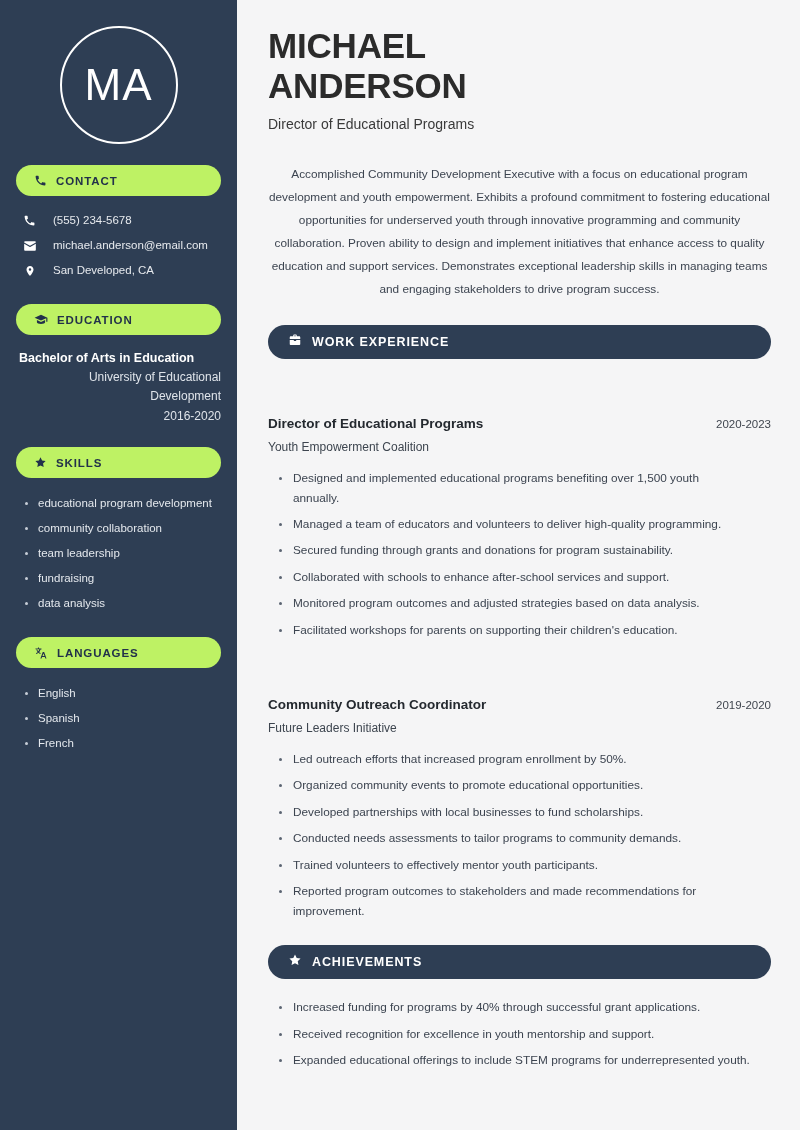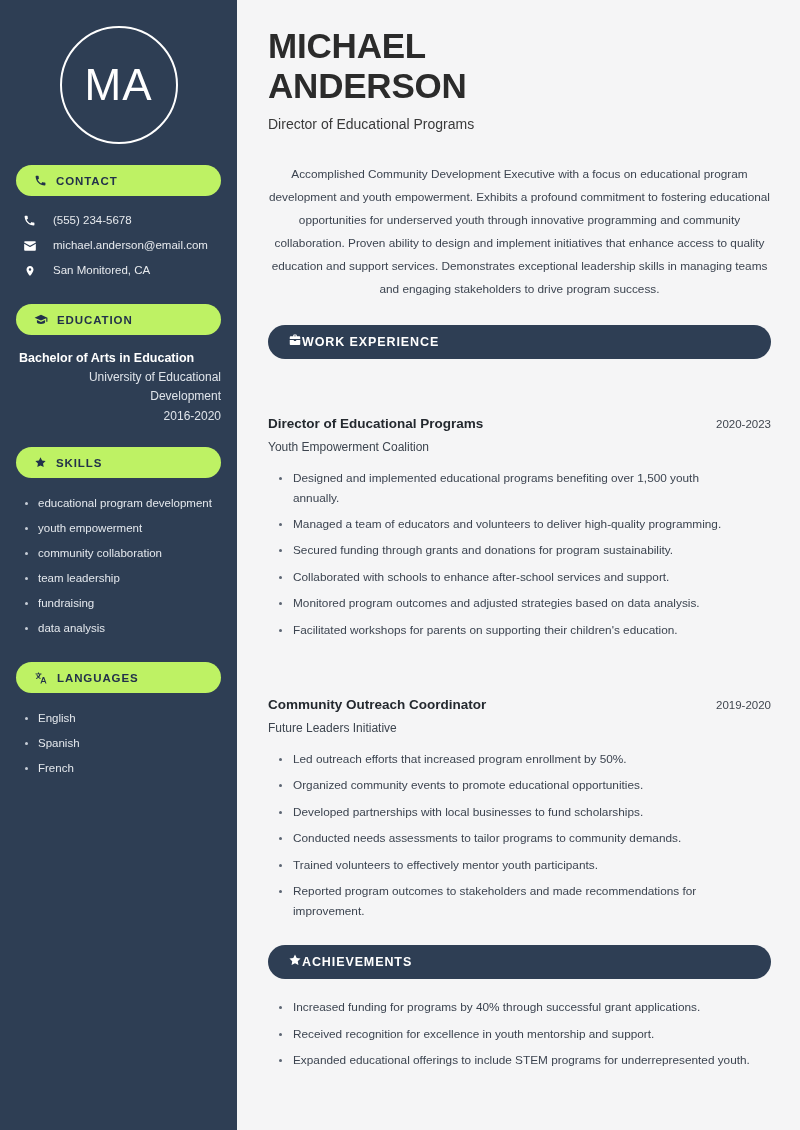--- a/index.html
+++ b/index.html
@@ -158,21 +158,21 @@
 
   
   .bar {
     margin-top: 24px;
     height: 34px;
     background: #2e3e54;
     border-radius: 17px;
     display: flex;
     align-items: center;
     padding-left: 20px;
-    gap: 0;
+    gap: 10px;
   }
   .bar .bar-label {
     color: #ffffff;
     font-size: 12.5px;
     font-weight: bold;
     letter-spacing: 0.9px;
   }
 
   .job { margin-top: 19px; }
   .job-head {
@@ -260,21 +260,21 @@
             </svg>
         </span>
         <span class="c-text">michael.anderson@email.com</span>
       </div>
       <div class="contact-row">
         <span class="c-icon">
           <svg width="12" height="14" viewBox="0 0 24 24" fill="#ffffff">
               <path d="M12 2C8.1 2 5 5.1 5 9c0 5.2 6.3 12.3 6.6 12.6.2.2.6.2.8 0C12.7 21.3 19 14.2 19 9c0-3.9-3.1-7-7-7zm0 9.5A2.5 2.5 0 1 1 12 6.5a2.5 2.5 0 0 1 0 5z"></path>
             </svg>
         </span>
-        <span class="c-text">San Monitored, CA</span>
+        <span class="c-text">San Developed, CA</span>
       </div>
     </div>
 
     <div class="pill">
       <span>
         <svg width="14" height="14" viewBox="0 0 24 24" fill="#22314a">
             <path d="M12 3 1 8l11 5 9-4.1V15h2V8L12 3zM5 12.2V16c0 1.7 3.1 3 7 3s7-1.3 7-3v-3.8l-7 3.2-7-3.2z"></path>
           </svg>
       </span>
       <span class="pill-label">EDUCATION</span>
@@ -290,21 +290,20 @@
       <span>
         <svg width="13" height="13" viewBox="0 0 24 24" fill="#22314a">
             <path d="M12 2.5l2.9 6 6.6.9-4.8 4.6 1.2 6.5-5.9-3.1-5.9 3.1 1.2-6.5L2.5 9.4l6.6-.9 2.9-6z"></path>
           </svg>
       </span>
       <span class="pill-label">SKILLS</span>
     </div>
 
     <div class="dot-list">
       <div class="dot-item">educational program development</div>
-      <div class="dot-item">youth empowerment</div>
       <div class="dot-item">community collaboration</div>
       <div class="dot-item">team leadership</div>
       <div class="dot-item">fundraising</div>
       <div class="dot-item">data analysis</div>
     </div>
 
     <div class="pill">
       <span>
         <svg width="14" height="14" viewBox="0 0 24 24" fill="#22314a">
             <path d="M2.5 4.2h4.3V2.6h1.7v1.6h4.3v1.6h-1.7c-.4 1.9-1.2 3.5-2.3 4.8.8.7 1.7 1.2 2.6 1.6l-.6 1.6c-1.2-.5-2.3-1.2-3.3-2.1-1 .9-2.2 1.6-3.5 2.1l-.6-1.6c1.1-.4 2.1-.9 2.9-1.6C5.1 9.3 4.3 7.8 4 6.2l1.6-.3c.3 1.3.9 2.4 1.8 3.3.9-1 1.5-2.2 1.8-3.5H2.5V4.2zM15 10.4h2.4l4 11h-1.9l-.9-2.6h-4.8l-.9 2.6h-1.9l4-11zm1.2 2.3-1.7 4.6h3.4l-1.7-4.6z"></path>

